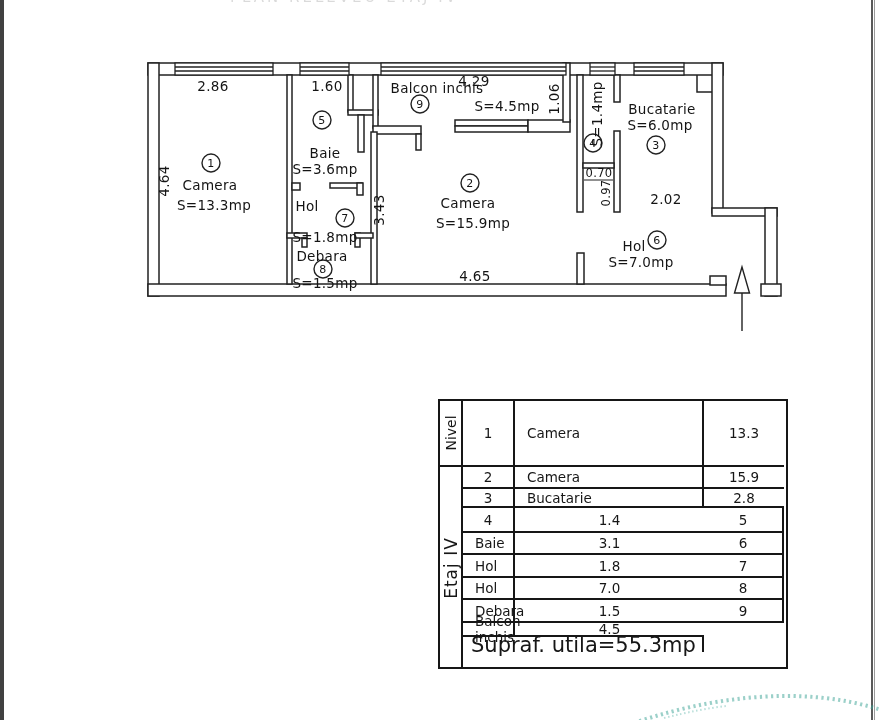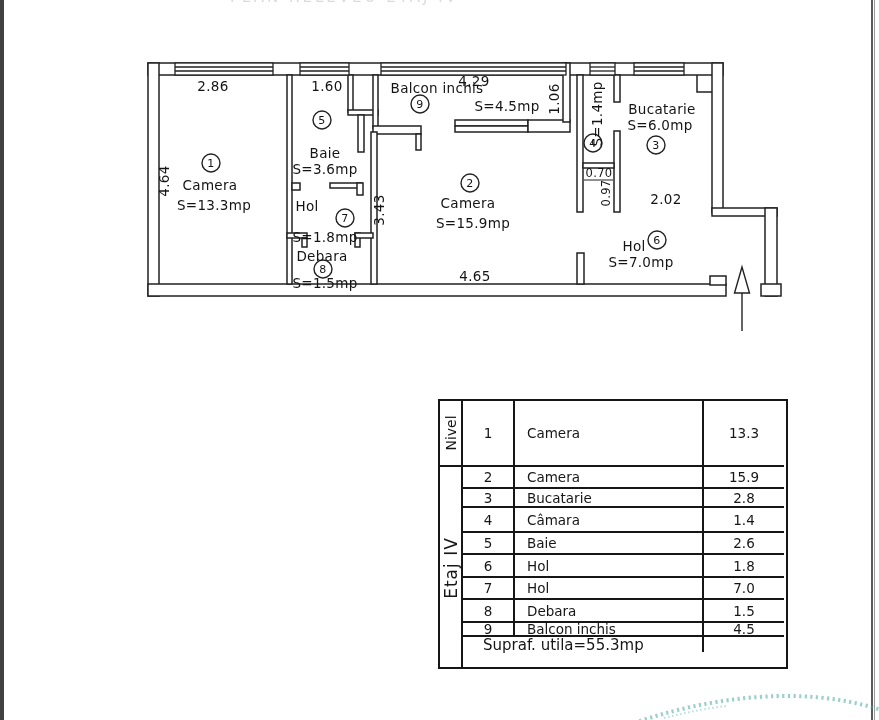--- a/index.html
+++ b/index.html
@@ -21,21 +21,21 @@
   .br{border-right:2px solid #161616;}
   .bb{border-bottom:2px solid #161616;}
   .hdr{justify-content:center;text-align:center;font-size:15px;white-space:pre-line;line-height:1.25;}
   .vwrap{justify-content:center;}
   .vtext{transform:rotate(-90deg);white-space:nowrap;font-size:14px;}
   .vlevel{transform:rotate(-90deg);white-space:nowrap;font-size:17px;letter-spacing:1px;}
   .nivel-body{grid-column:1;grid-row:2/12;}
   .c-nr{justify-content:center;font-size:13.5px;}
   .c-den{padding-left:12px;font-size:13.5px;}
   .c-sup{justify-content:center;font-size:13.5px;text-align:right;}
-  .ftr{grid-column:2/4;padding-left:20px;font-size:15px;}
+  .ftr{grid-column:2/4;padding-left:8px;font-size:21px;}
   .ftr-sup{grid-column:4;}
   .den-h{word-spacing:7px;}
 </style>
 </head>
 <body>
 
 <div id="stage">
 
   <div class="edge-left"></div>
   <div class="edge-right1"></div>
@@ -193,26 +193,25 @@
 
     <div class="cell c-nr br bb">2</div>
     <div class="cell c-den br bb">Camera</div>
     <div class="cell c-sup bb">15.9</div>
 
     <div class="cell c-nr br bb">3</div>
     <div class="cell c-den br bb">Bucatarie</div>
     <div class="cell c-sup bb">2.8</div>
 
     <div class="cell c-nr br bb">4</div>
-    <div class="cell c-den br bb">Câmara</div>
     <div class="cell c-sup bb">1.4</div>
 
     <div class="cell c-nr br bb">5</div>
     <div class="cell c-den br bb">Baie</div>
-    <div class="cell c-sup bb">2.6</div>
+    <div class="cell c-sup bb">3.1</div>
 
     <div class="cell c-nr br bb">6</div>
     <div class="cell c-den br bb">Hol</div>
     <div class="cell c-sup bb">1.8</div>
 
     <div class="cell c-nr br bb">7</div>
     <div class="cell c-den br bb">Hol</div>
     <div class="cell c-sup bb">7.0</div>
 
     <div class="cell c-nr br bb">8</div>

